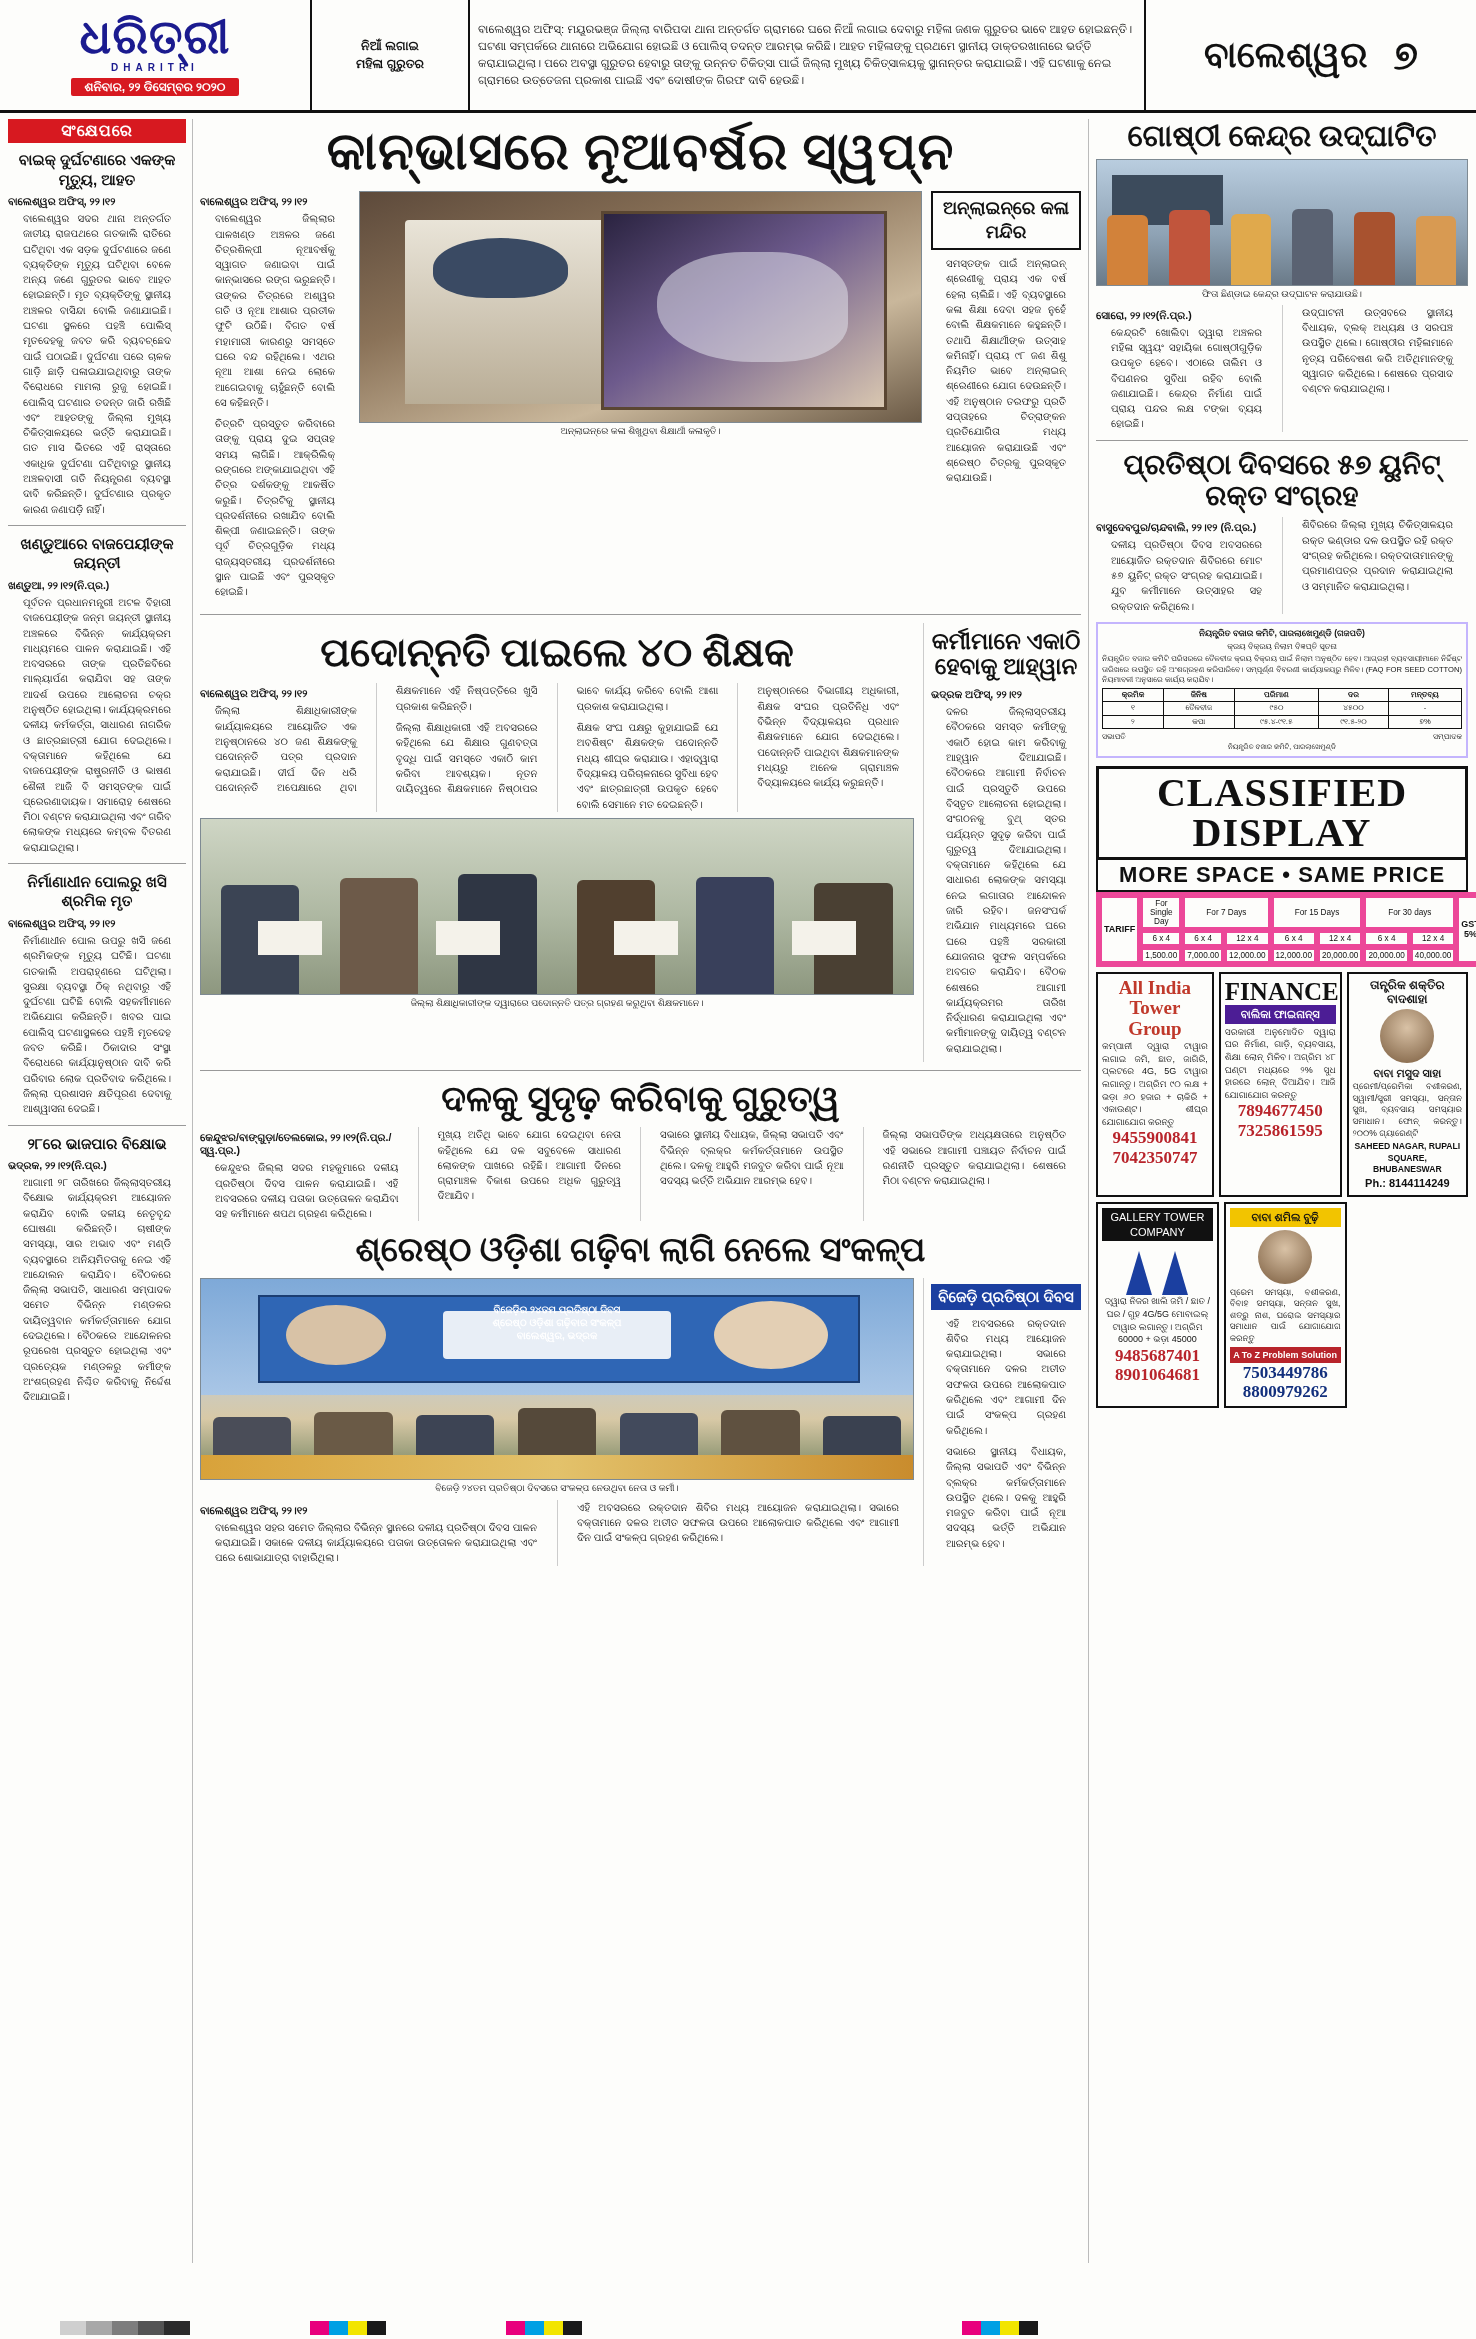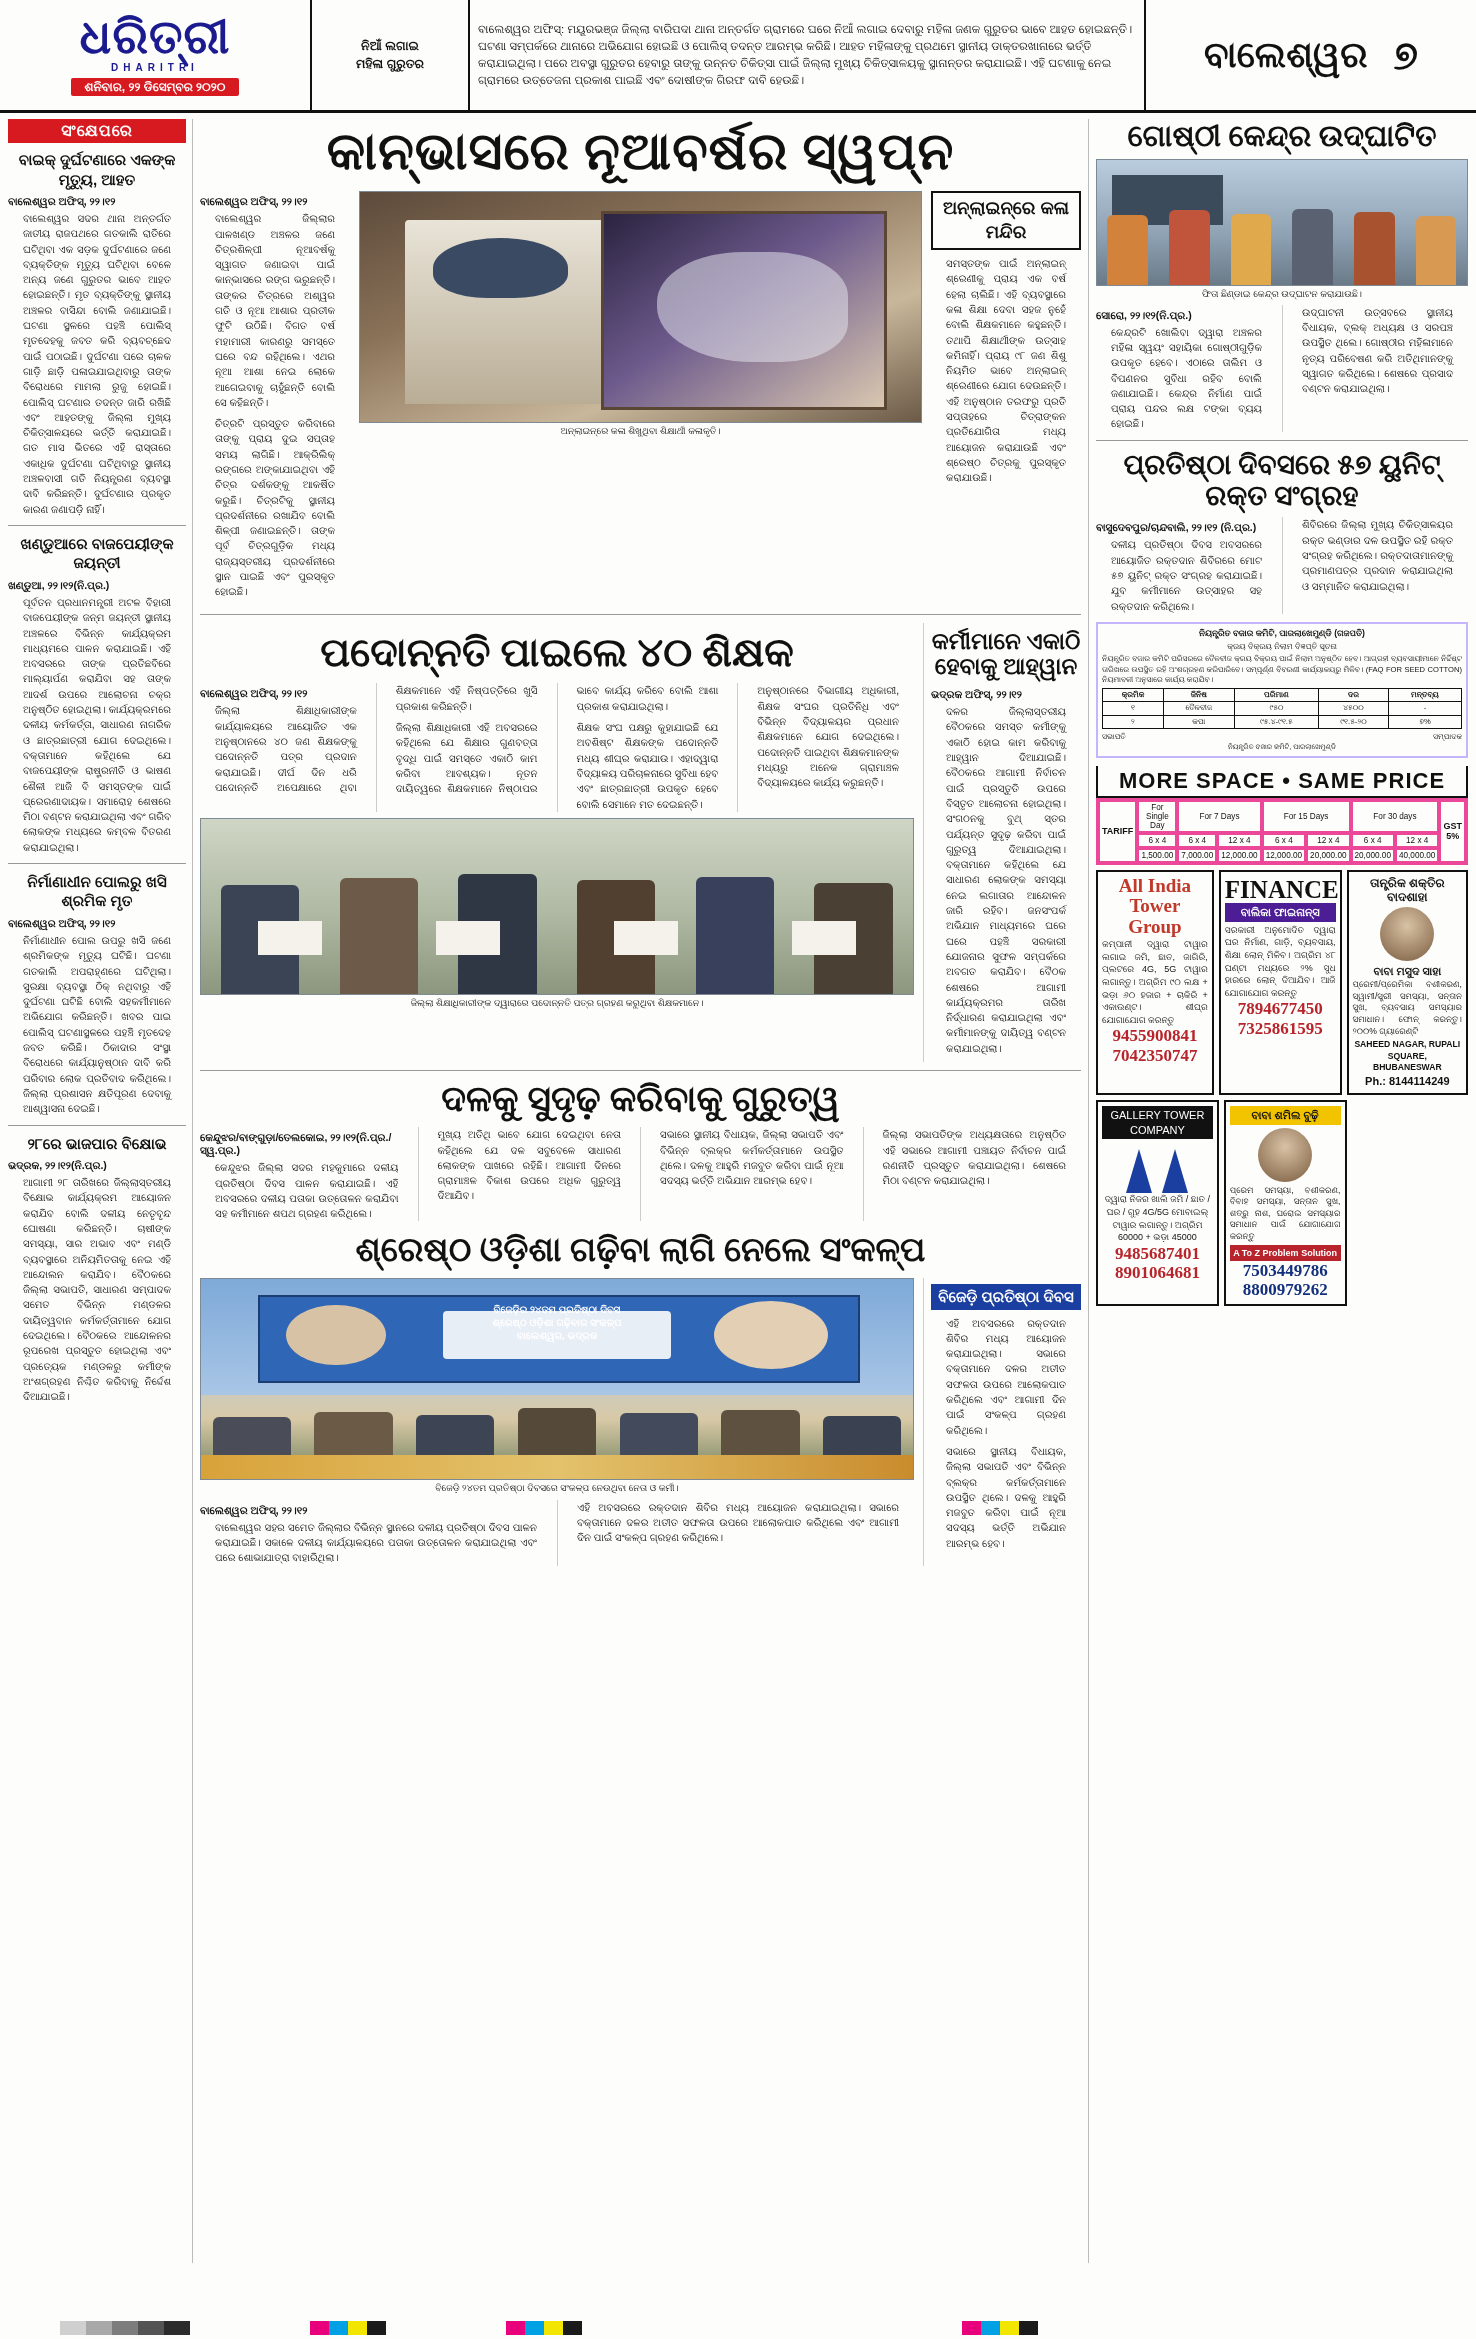--- a/index.html
+++ b/index.html
@@ -50,21 +50,21 @@
   .ph-b{background:linear-gradient(160deg,#5d4a3b 0%,#8a7258 35%,#c9b79b 70%,#6b5a46 100%);}
   .ph-c{background:linear-gradient(170deg,#b7c9d8 0%,#8fa6bb 45%,#5d6f82 100%);}
   .ph-e{background:linear-gradient(180deg,#7fa6d6 0%,#b7cde8 30%,#d8c9a6 70%,#6e7f5c 100%);}
   .figs{position:absolute;bottom:0;left:0;right:0;height:58%;display:flex;align-items:flex-end;justify-content:space-around;}
   .fig{width:11%;background:rgba(40,40,50,.55);border-radius:6px 6px 0 0;}
 
   
   .cd-title{border:3px solid #111;text-align:center;font-family:"Liberation Serif",serif;font-size:40px;font-weight:bold;letter-spacing:1px;line-height:1;padding:4px 0;}
   .cd-sub{border:2px solid #111;border-top:none;text-align:center;font-weight:bold;font-size:22px;padding:2px 0;letter-spacing:1px;}
   .tariff{width:100%;border-collapse:collapse;font-size:8.2px;text-align:center;}
-  .tariff td,.tariff th{border:4px solid #ec4899;padding:1px 2px;}
+  .tariff td,.tariff th{border:6px solid #ec4899;padding:1px 2px;}
   .tariff .vert{font-weight:bold;font-size:9px;}
   .ad-grid{display:flex;gap:5px;margin-top:5px;}
   .ad{border:2px solid #111;padding:4px;box-sizing:border-box;text-align:center;font-size:10px;line-height:1.35;}
   .ph-num{font-family:"Liberation Serif",serif;font-weight:bold;color:#b8242b;font-size:17px;line-height:1.15;}
   .ph-num.blue{color:#13307d;}
   .ad-head{font-family:"Liberation Serif",serif;font-size:19px;font-weight:bold;line-height:1.1;}
   .ad-head.red{color:#c0392b;}
   .ad-band{background:#111;color:#fff;font-weight:normal;font-size:11px;padding:2px;}
 
   .mkt{border:2px solid #c4b5fd;padding:4px;font-size:8.6px;line-height:1.35;text-align:center;}
@@ -306,20 +306,21 @@
         </tbody>
           </table>
         <div style="display:flex;justify-content:space-between;margin-top:3px;font-size:7.6px;">
           <span>ସଭାପତି</span>
           <span>ସମ୍ପାଦକ</span>
         </div>
         <div style="font-size:7px;">ନିୟନ୍ତ୍ରିତ ବଜାର କମିଟି, ପାରଲାଖେମୁଣ୍ଡି</div>
       </div>
 
       <div style="margin-top:8px;">
+        <div class="cd-title">CLASSIFIED DISPLAY</div>
         <div class="cd-sub">MORE SPACE  •  SAME PRICE</div>
 
         <table class="tariff">
           <tbody>
               <tr>
             <td rowspan="3" class="vert">TARIFF</td>
             <td colspan="1">For Single Day</td>
             <td colspan="2">For 7 Days</td>
             <td colspan="2">For 15 Days</td>
             <td colspan="2">For 30 days</td>

